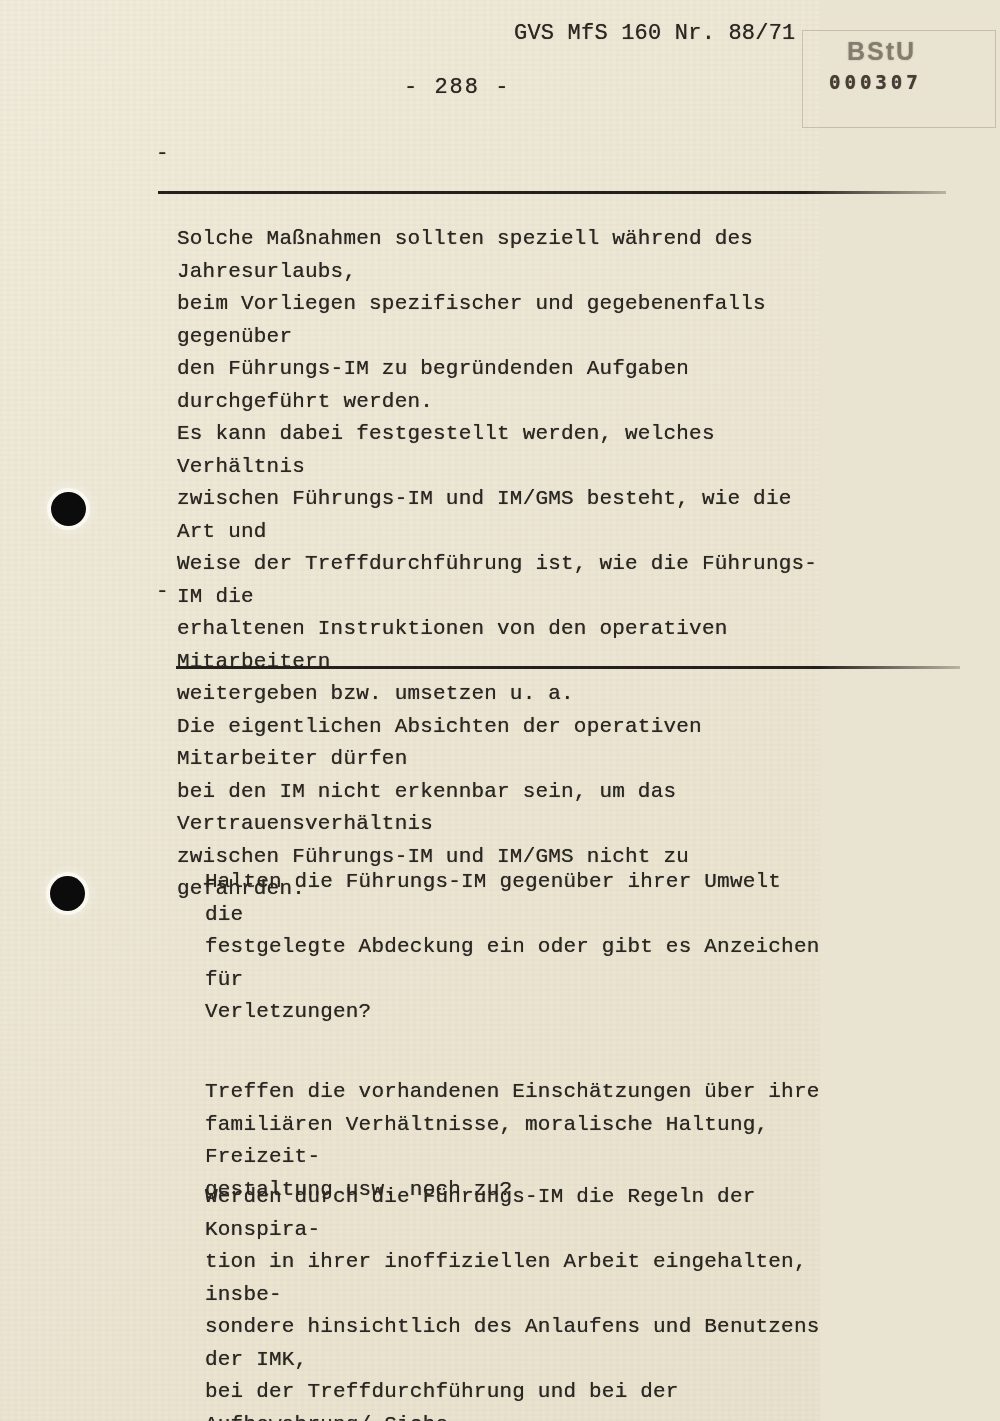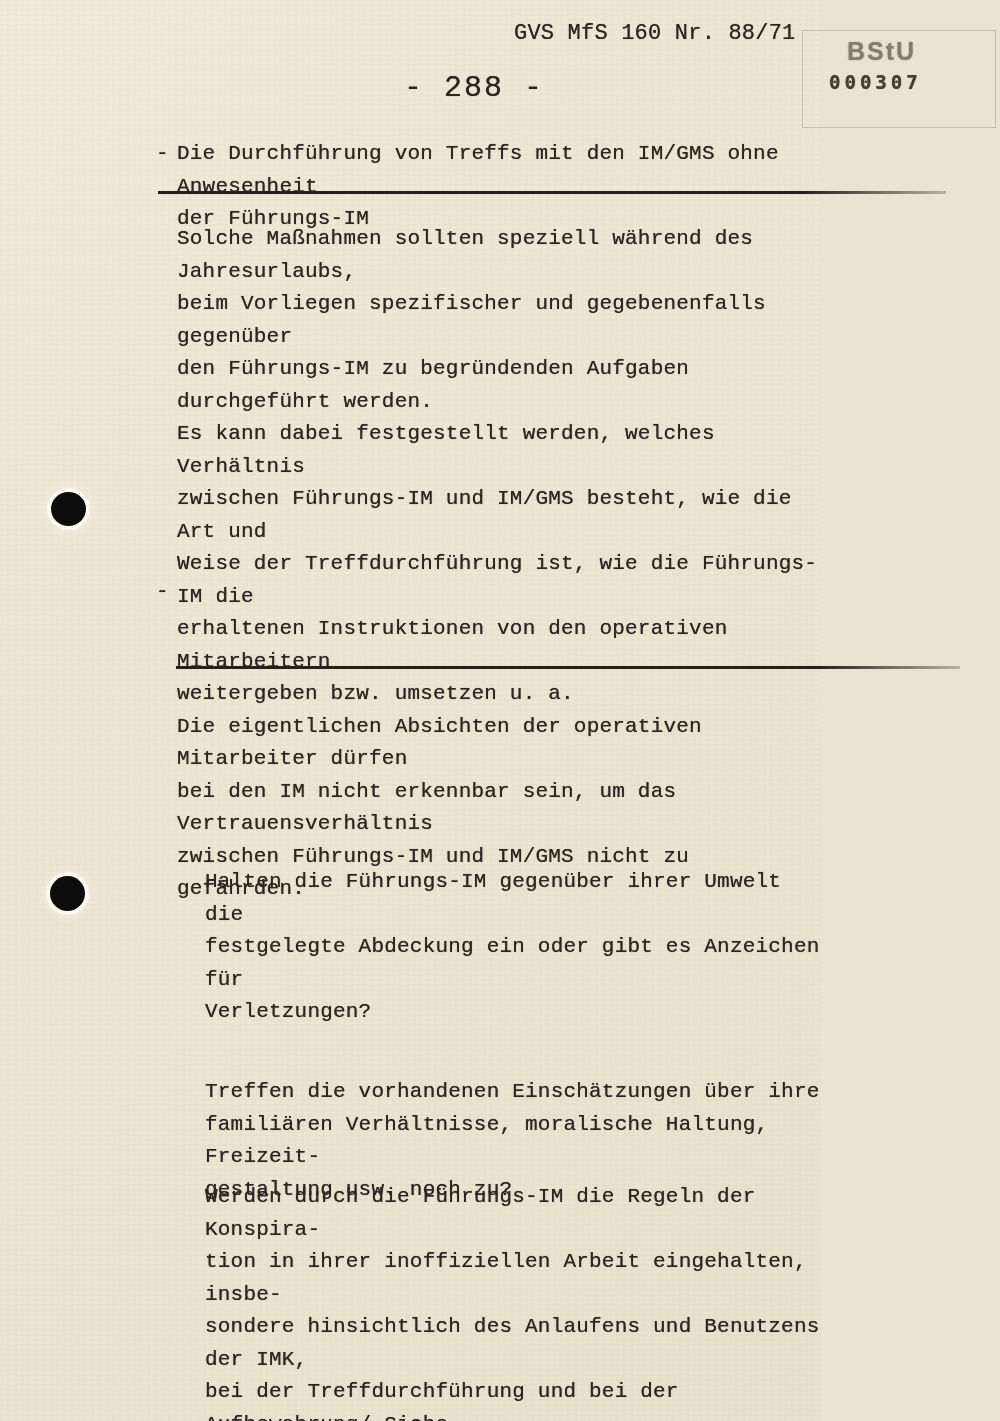--- a/index.html
+++ b/index.html
@@ -25,21 +25,21 @@
   .tw{
     position:absolute;
     font-size:21px;
     line-height:32.5px;
     letter-spacing:0.2px;
     white-space:pre-line;
     color:#2a2722;
     text-shadow:0 0 0.7px rgba(42,39,34,0.8);
   }
   .header-class{top:18px;left:514px;font-size:22px;}
-  .page-num{top:72px;left:404px;font-size:30px;letter-spacing:2px;}
+  .page-num{top:72px;left:404px;font-size:22px;letter-spacing:2px;}
   .stamp-box{
     position:absolute;left:802px;top:30px;width:192px;height:96px;
     border:1px solid rgba(145,135,108,0.40);
   }
   .stamp-org{
     position:absolute;left:44px;top:6px;
     font-family:"Liberation Sans",sans-serif;font-weight:700;
     font-size:25px;letter-spacing:2px;
     color:rgba(125,119,104,0.85);
     text-shadow:0 0 1.5px rgba(125,119,104,0.7);
@@ -83,22 +83,20 @@
 
   <div class="stamp-box">
     <div class="stamp-org">BStU</div>
     <div class="stamp-number">000307</div>
   </div>
 
   <div class="hole hole-1"></div>
   <div class="hole hole-2"></div>
 
   <div class="tw marker-1">-</div>
-  <div class="tw sec1-title">Die Durchführung von Treffs mit den IM/GMS ohne Anwesenheit
-der Führungs-IM</div>
   <div class="underline ul-1"></div>
   <div class="tw sec1-para">Solche Maßnahmen sollten speziell während des Jahresurlaubs,
 beim Vorliegen spezifischer und gegebenenfalls gegenüber
 den Führungs-IM zu begründenden Aufgaben durchgeführt werden.
 Es kann dabei festgestellt werden, welches Verhältnis
 zwischen Führungs-IM und IM/GMS besteht, wie die Art und
 Weise der Treffdurchführung ist, wie die Führungs-IM die
 erhaltenen Instruktionen von den operativen Mitarbeitern
 weitergeben bzw. umsetzen u. a.
 Die eigentlichen Absichten der operativen Mitarbeiter dürfen

